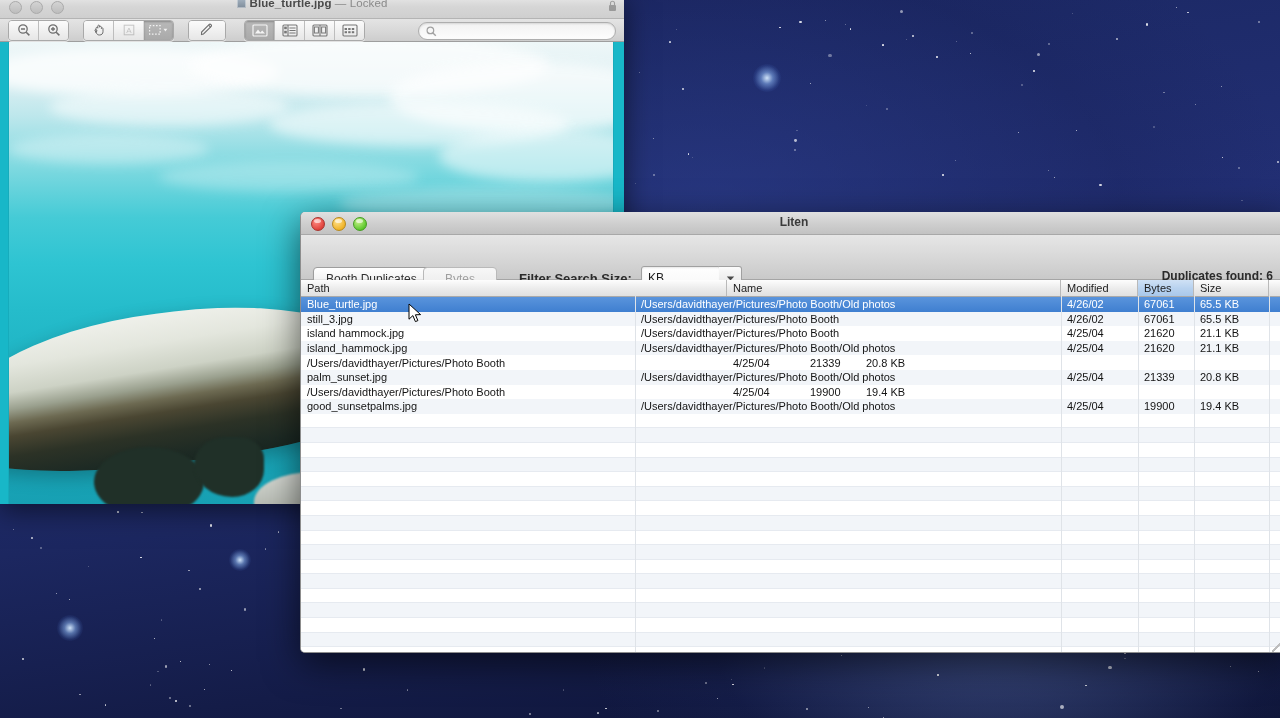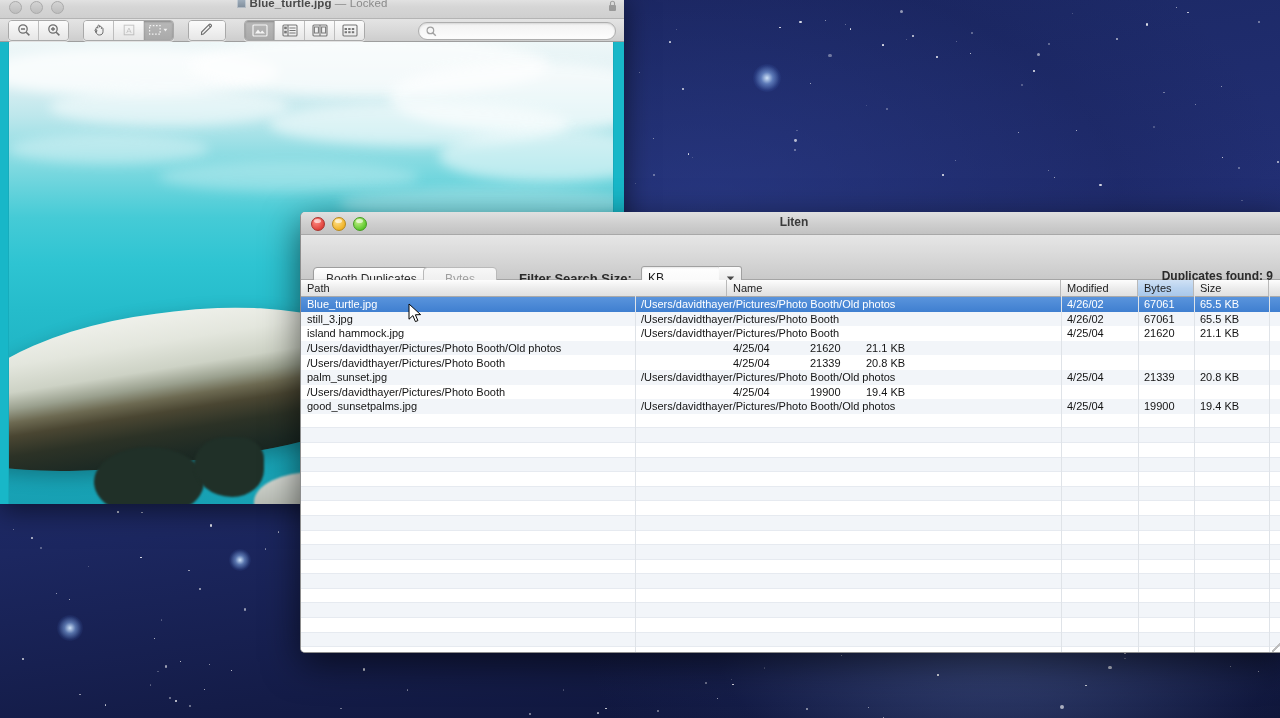--- a/index.html
+++ b/index.html
@@ -818,21 +818,21 @@
     <div id="stop-btn" class="aqua-btn disabled">Bytes</div>
     <div id="filter-label">Filter Search Size:</div>
     <div id="size-unit-select">
       <span class="val">KB</span>
     </div>
     <div id="size-unit-arrow">
       <svg width="9" height="7" viewBox="0 0 9 7">
           <path d="M0.8 1.6 L4.5 5.6 L8.2 1.6 Z" fill="#4a4a4a"></path>
         </svg>
     </div>
-    <div id="duplicates-found">Duplicates found: 9</div>
+    <div id="duplicates-found">Duplicates found: 6</div>
   </div>
 
   <div id="table-wrap">
     <div id="table-header">
       <div class="th col-path">Path</div>
       <div class="th col-name">Name</div>
       <div class="th col-mod">Modified</div>
       <div class="th col-bytes sorted">Bytes</div>
       <div class="th col-size">Size</div>
       <div class="th col-end"></div>
@@ -856,20 +856,21 @@
         </div>
         <div class="trow">
           <div class="td col-name">island hammock.jpg</div>
           <div class="td col-path">/Users/davidthayer/Pictures/Photo Booth</div>
           <div class="td col-mod">4/25/04</div>
           <div class="td col-bytes">21620</div>
           <div class="td col-size">21.1 KB</div>
           <div class="td col-end"></div>
         </div>
         <div class="trow alt">
+          <div class="td col-name">island_hammock.jpg</div>
           <div class="td col-path">/Users/davidthayer/Pictures/Photo Booth/Old photos</div>
           <div class="td col-mod">4/25/04</div>
           <div class="td col-bytes">21620</div>
           <div class="td col-size">21.1 KB</div>
           <div class="td col-end"></div>
         </div>
         <div class="trow">
           <div class="td col-path">/Users/davidthayer/Pictures/Photo Booth</div>
           <div class="td col-mod">4/25/04</div>
           <div class="td col-bytes">21339</div>

